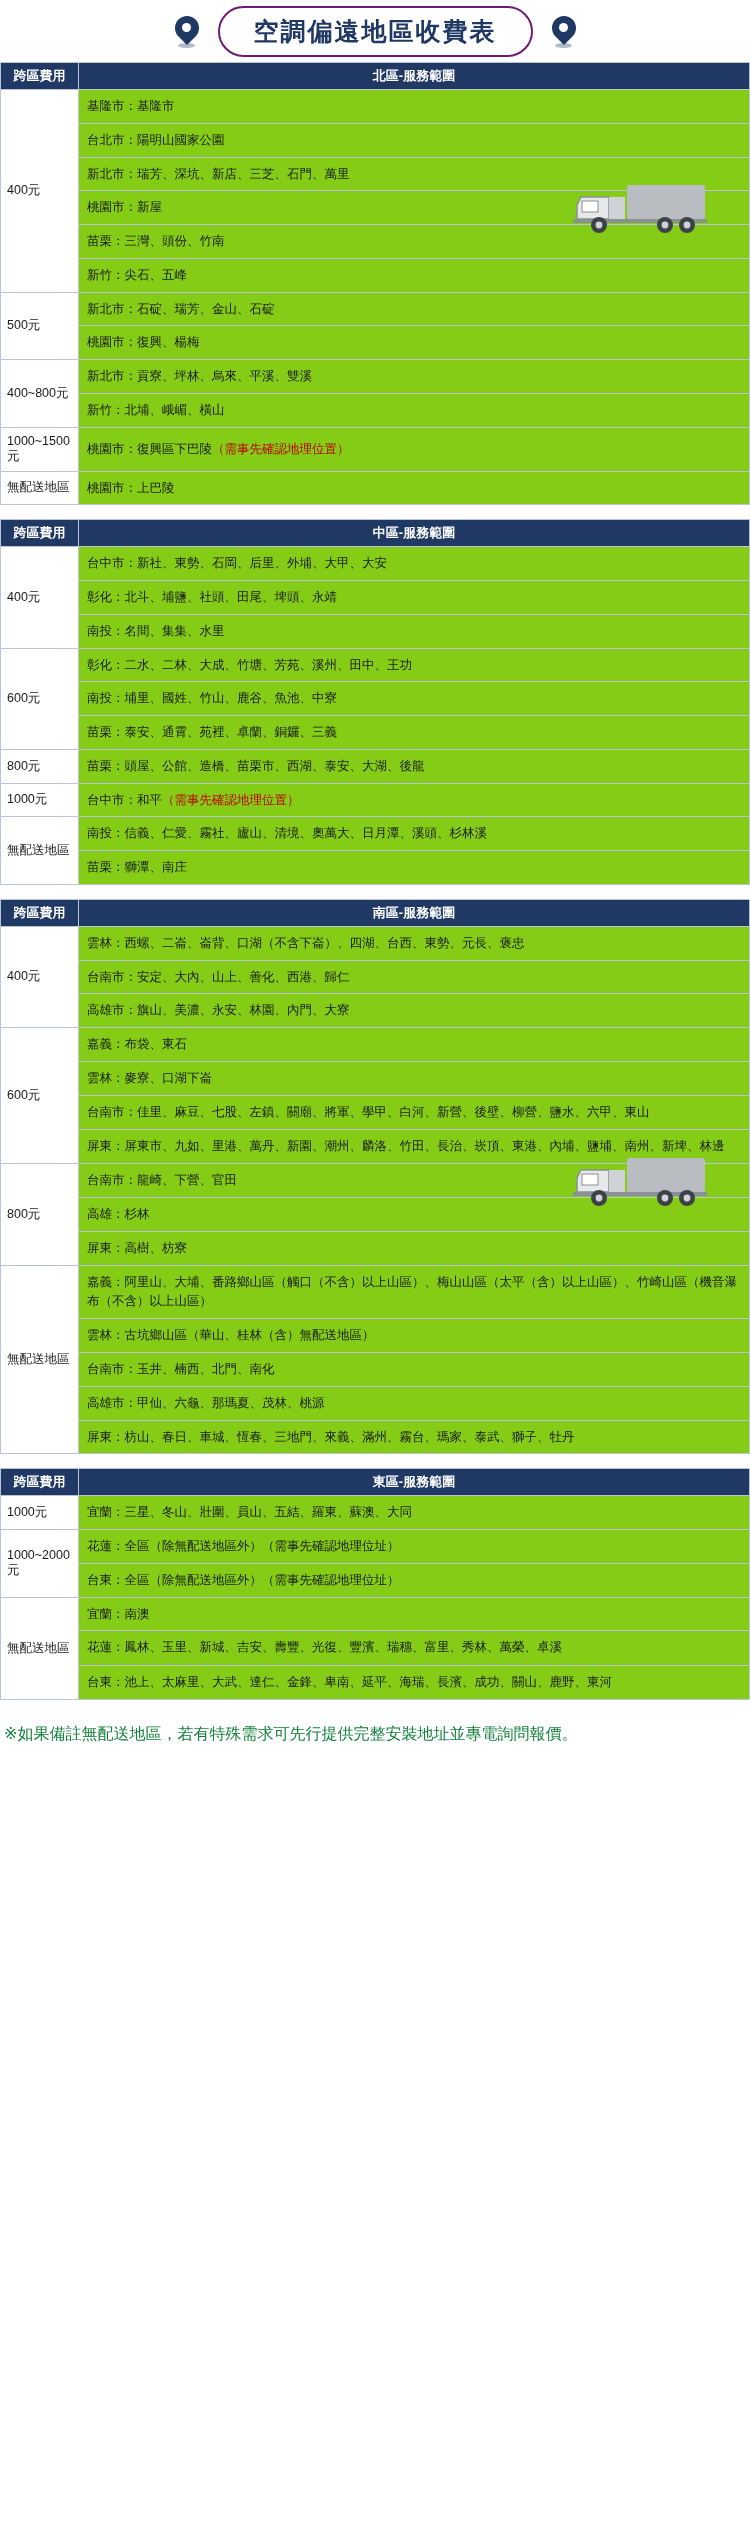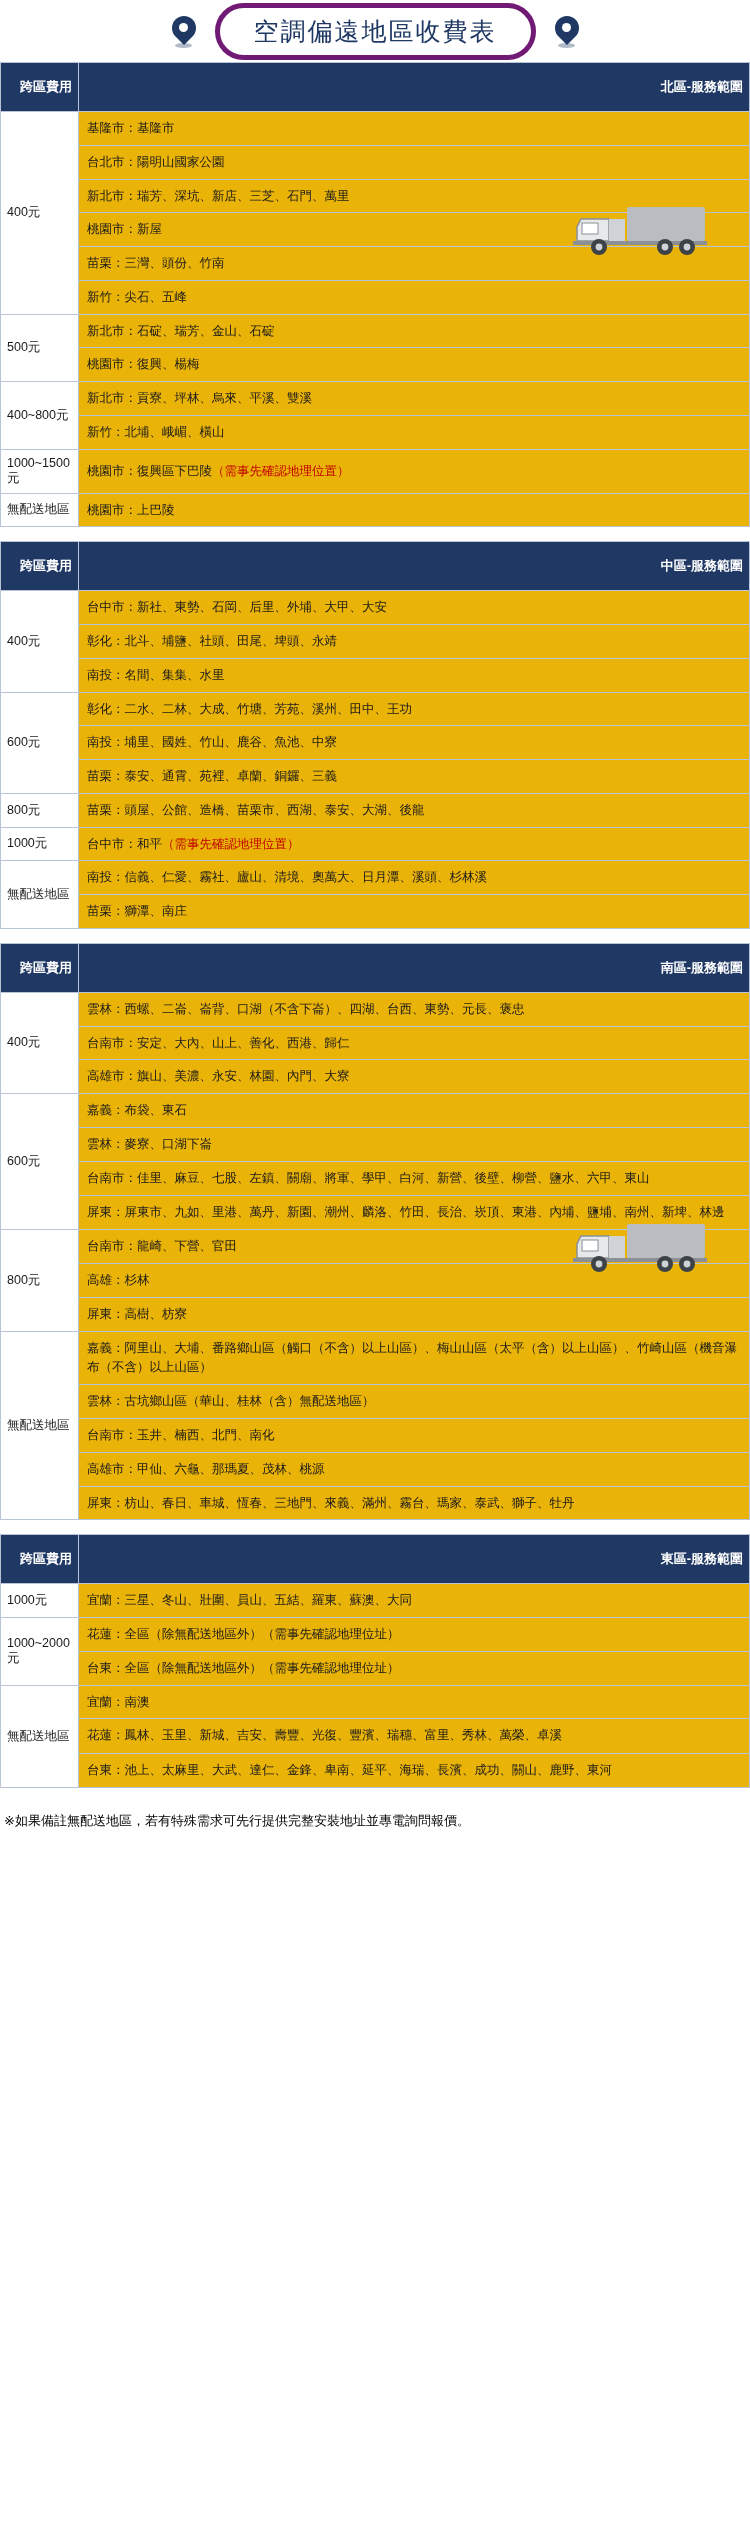--- a/index.html
+++ b/index.html
@@ -16,26 +16,26 @@
   
   .header {
     height:62px;
     display:flex;
     align-items:center;
     justify-content:center;
     gap:18px;
     position:relative;
   }
   .title-pill {
-    border:5px solid #701a75;
+    border:2px solid #701a75;
     border-radius:30px;
     padding:7px 34px;
     color:#1f3864;
     font-size:25px;
-    font-weight:normal;
+    font-weight:bold;
     letter-spacing:2px;
     background:#fff;
     white-space:nowrap;
   }
   .pin { width:26px; height:34px; position:relative; }
   .pin .drop {
     width:24px; height:24px; border-radius:50% 50% 50% 0;
     background:#1f3864; transform:rotate(-45deg);
     position:absolute; top:2px; left:1px;
   }
@@ -53,59 +53,59 @@
     width:100%;
     border-collapse:collapse;
     table-layout:fixed;
     margin-bottom:14px;
   }
   table.zone td, table.zone th { border:1px solid #b9c4d6; }
   .bar th {
     background:#1f3864;
     color:#ffffff;
     font-weight:bold;
-    text-align:right;
-    padding:15px 6px;
+    text-align:center;
+    padding:4px 6px;
     font-size:13px;
     border:1px solid #1f3864;
   }
   .bar th.fee-col { width:78px; }
   td.fee {
     width:78px;
     padding:6px;
     vertical-align:middle;
     font-size:12.5px;
     color:#1a1a1a;
     background:#fff;
     text-align:left;
   }
   td.area {
     padding:7px 8px;
     line-height:1.5;
     font-size:12.5px;
     vertical-align:middle;
-    background:#eab308;
+    background:#84cc16;
   }
   td.area.multi { line-height:1.55; }
   .note-red { color:#c00000; }
 
   
   .truckcell { position:relative; }
   .truck {
     position:absolute;
     right:30px;
     top:50%;
     transform:translateY(-50%);
     width:150px;
     height:62px;
   }
 
   .footnote {
-    font-size:13px;
-    color:#000000;
+    font-size:16px;
+    color:#15803d;
     padding:10px 4px 4px 4px;
     border-top:none;
   }
 </style>
 </head>
 <body>
 
 <div class="page">
 
   <div class="header">

